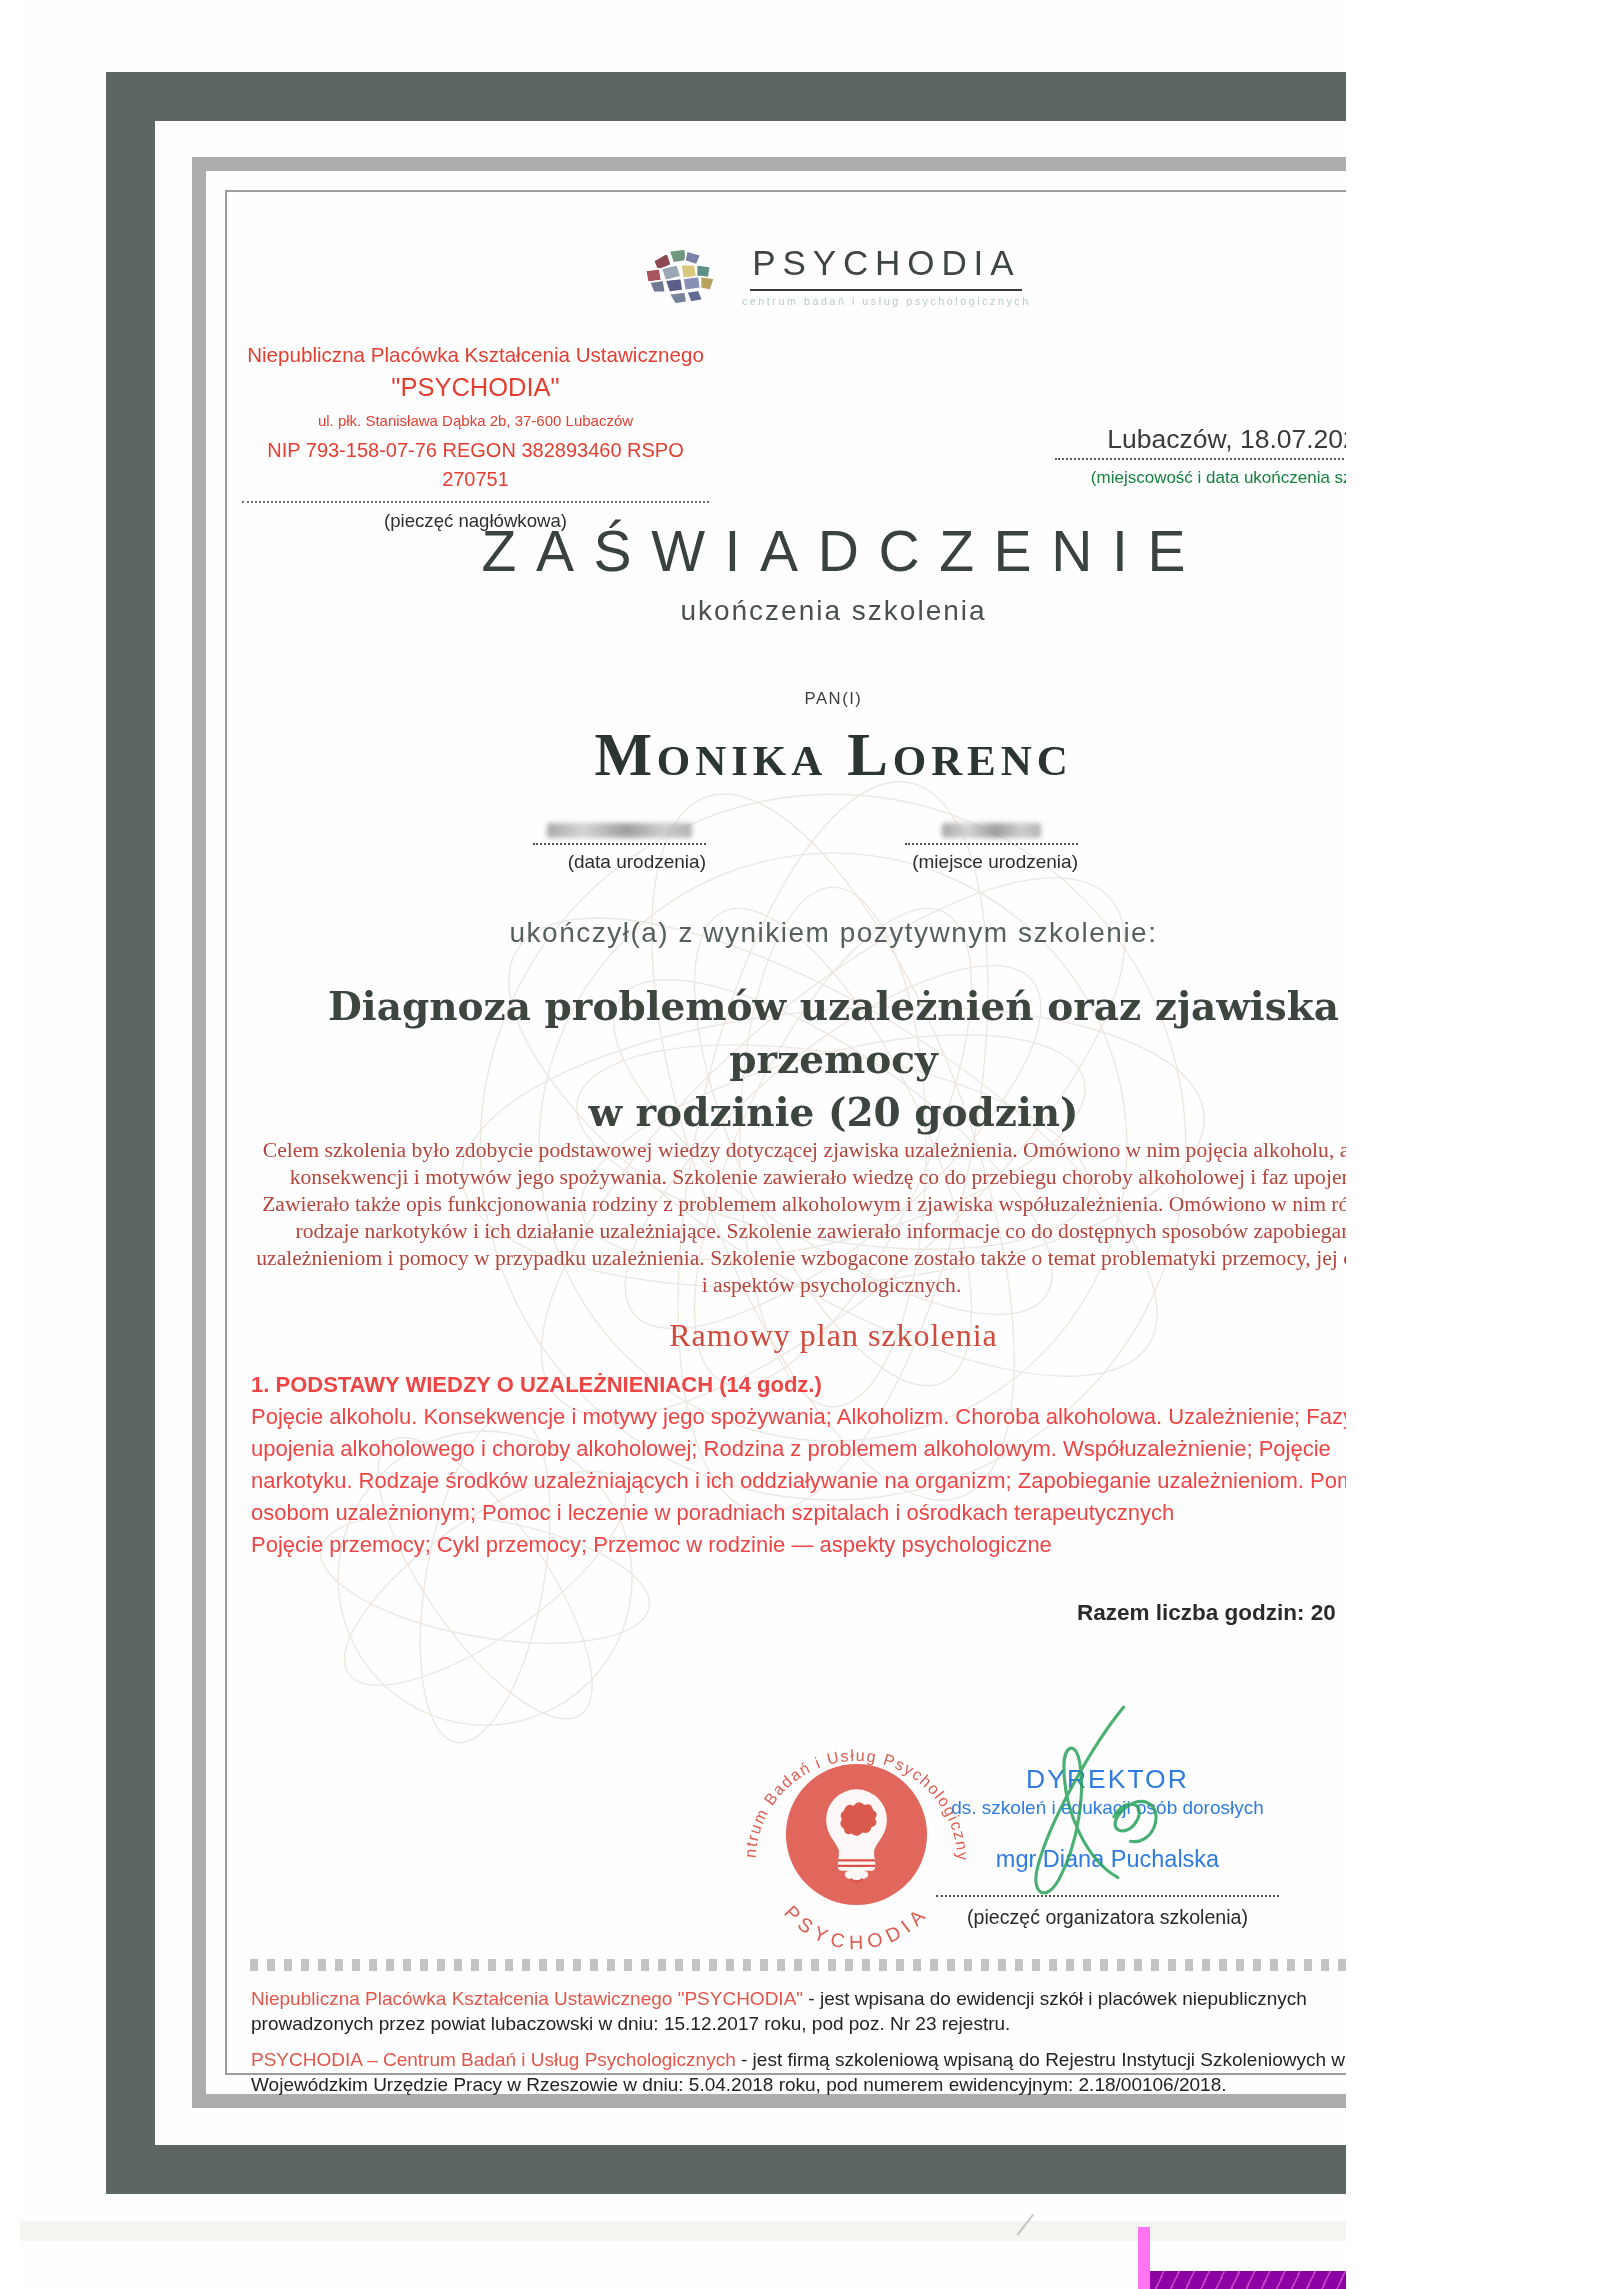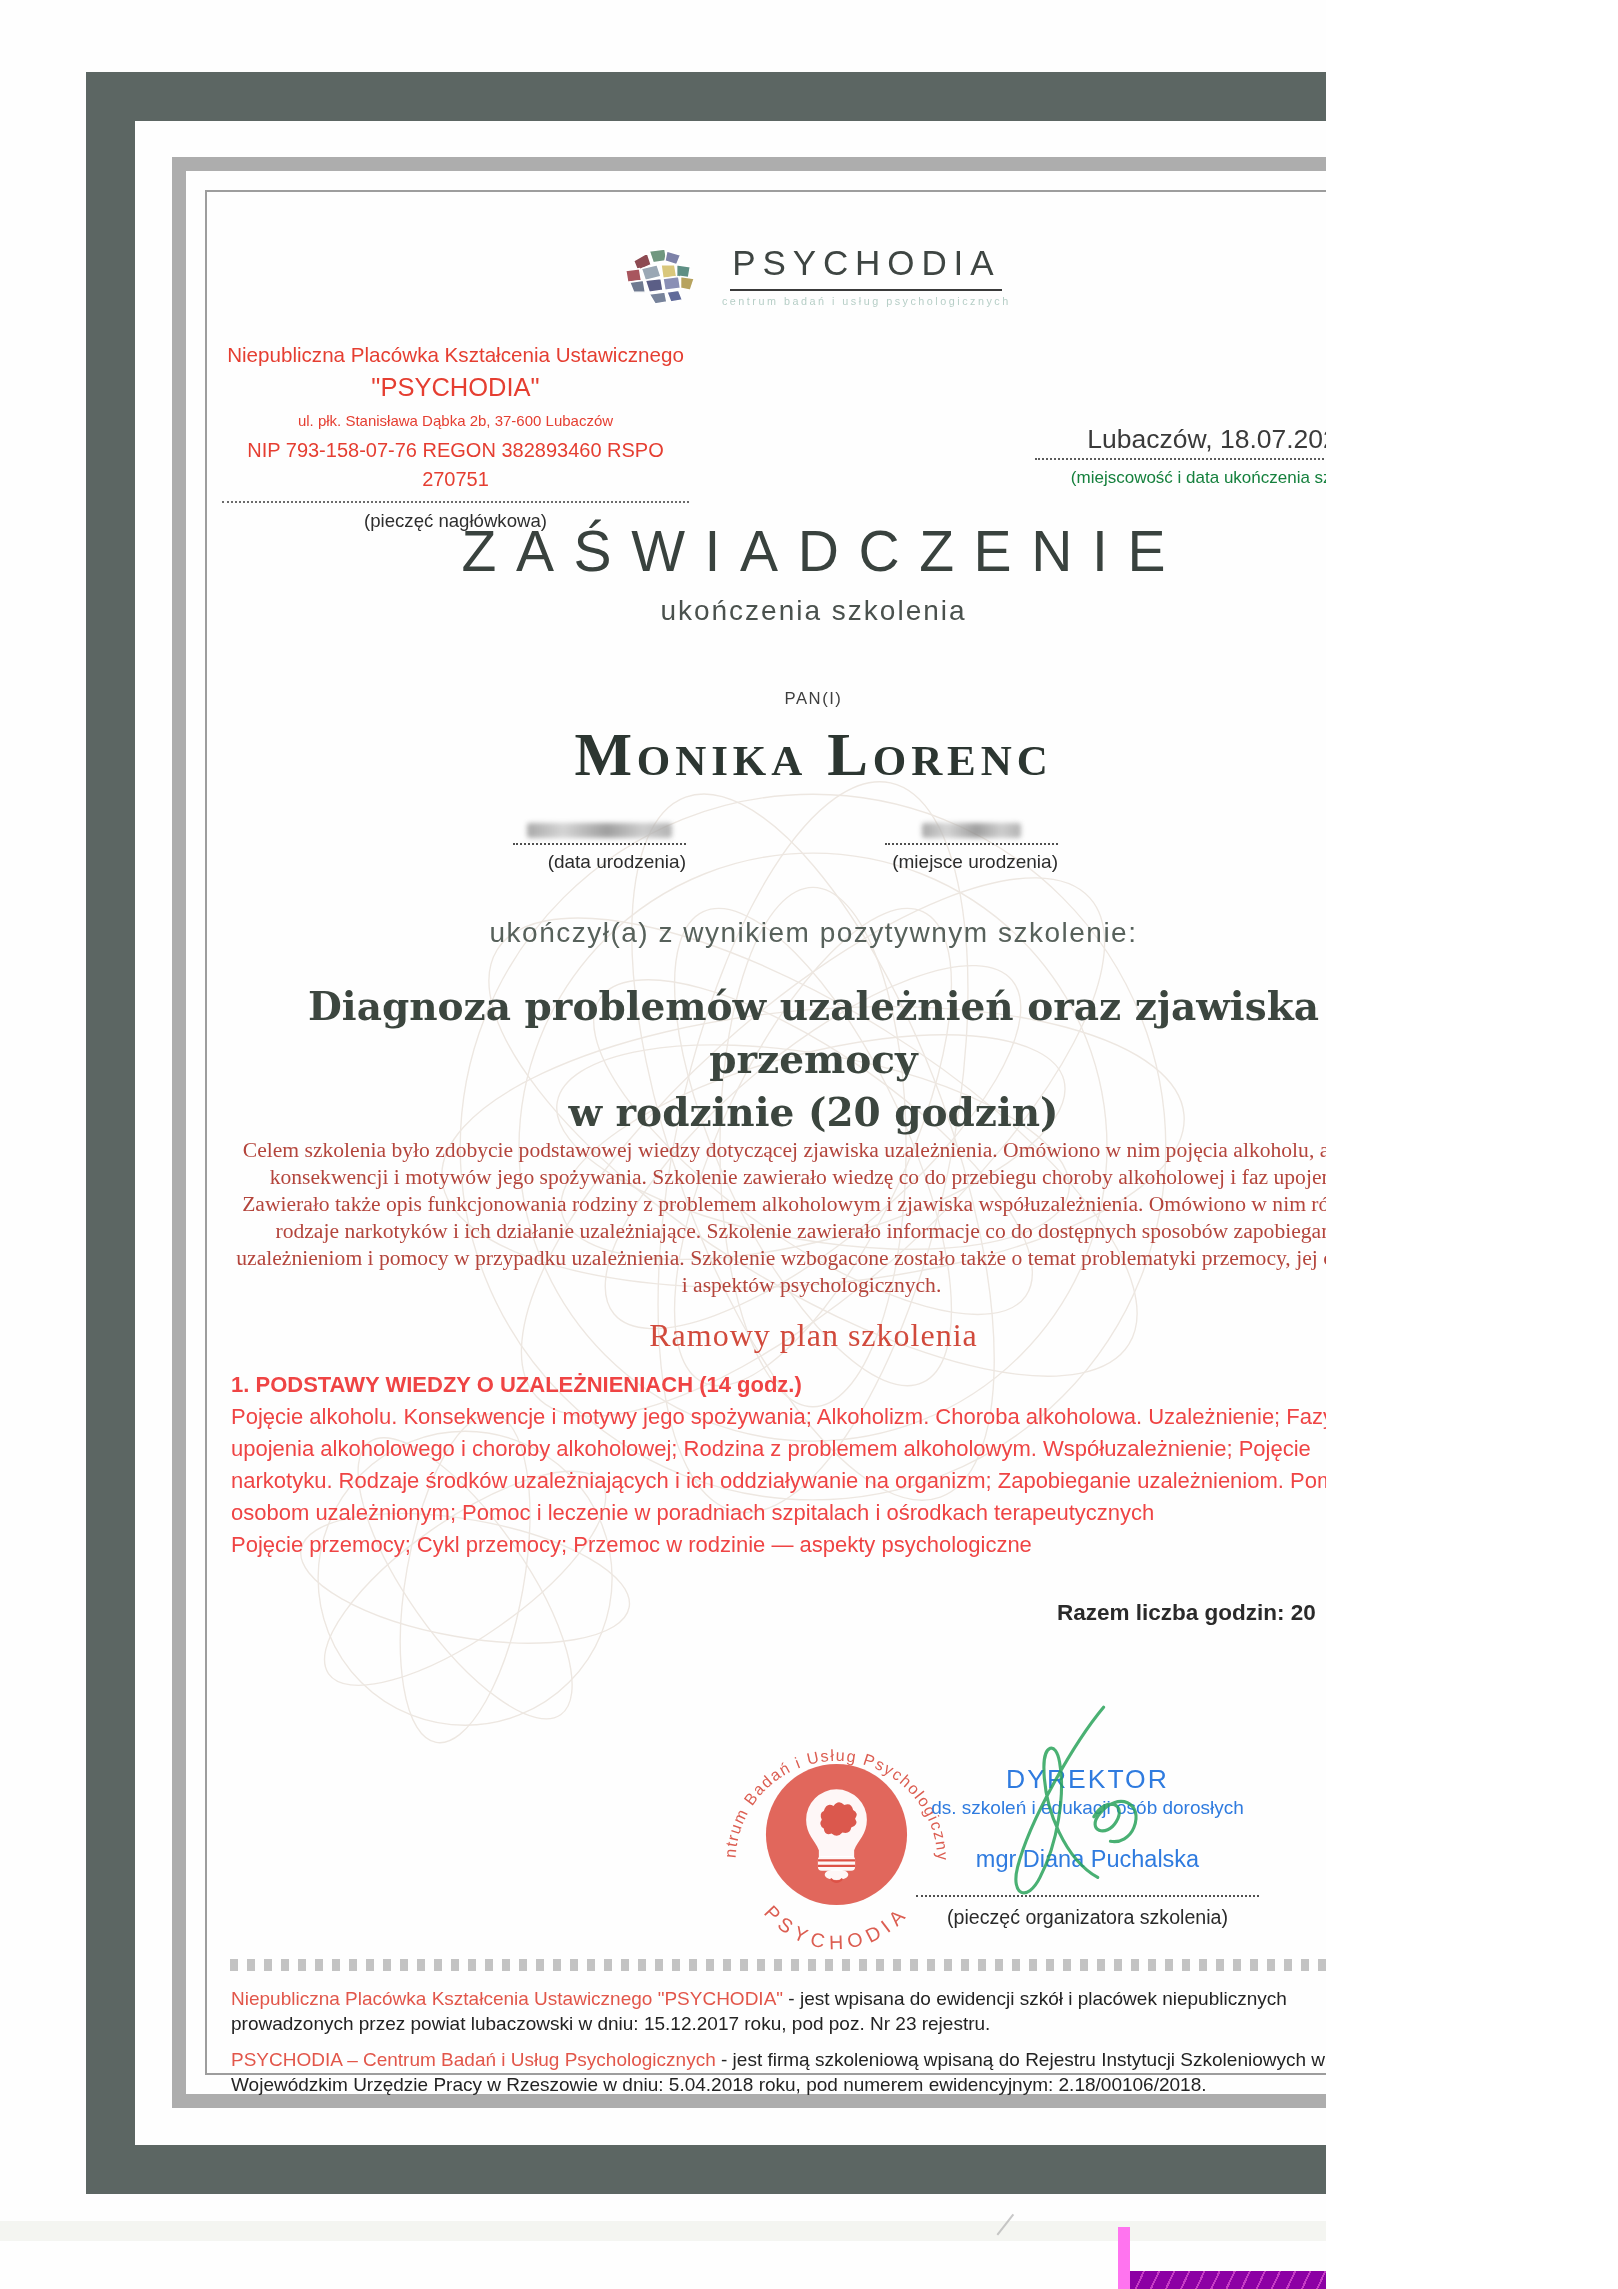--- a/index.html
+++ b/index.html
@@ -1,17 +1,17 @@
 <!DOCTYPE html>
 <html><head>
 <meta charset="utf-8">
 <style>
   html,body{margin:0;padding:0;background:#ffffff;}
   .page{position:relative;width:1326px;height:2290px;background:#fefefe;overflow:hidden;
-        font-family:"Liberation Sans",sans-serif;}
+        font-family:"Liberation Sans",sans-serif;margin-left:20px;}
   
   .frame-dark{position:absolute;left:86px;top:72px;width:1463px;height:2122px;
               border:49px solid #5c6663;box-sizing:border-box;}
   .frame-mid{position:absolute;left:172px;top:157px;width:1293px;height:1951px;
              border:14.7px solid #adadad;box-sizing:border-box;}
   .frame-thin{position:absolute;left:205px;top:190px;width:1226px;height:1885px;
               border:2.9px solid #9d9d9d;box-sizing:border-box;}
   
   .watermark{position:absolute;left:274px;top:598px;pointer-events:none;}
   

